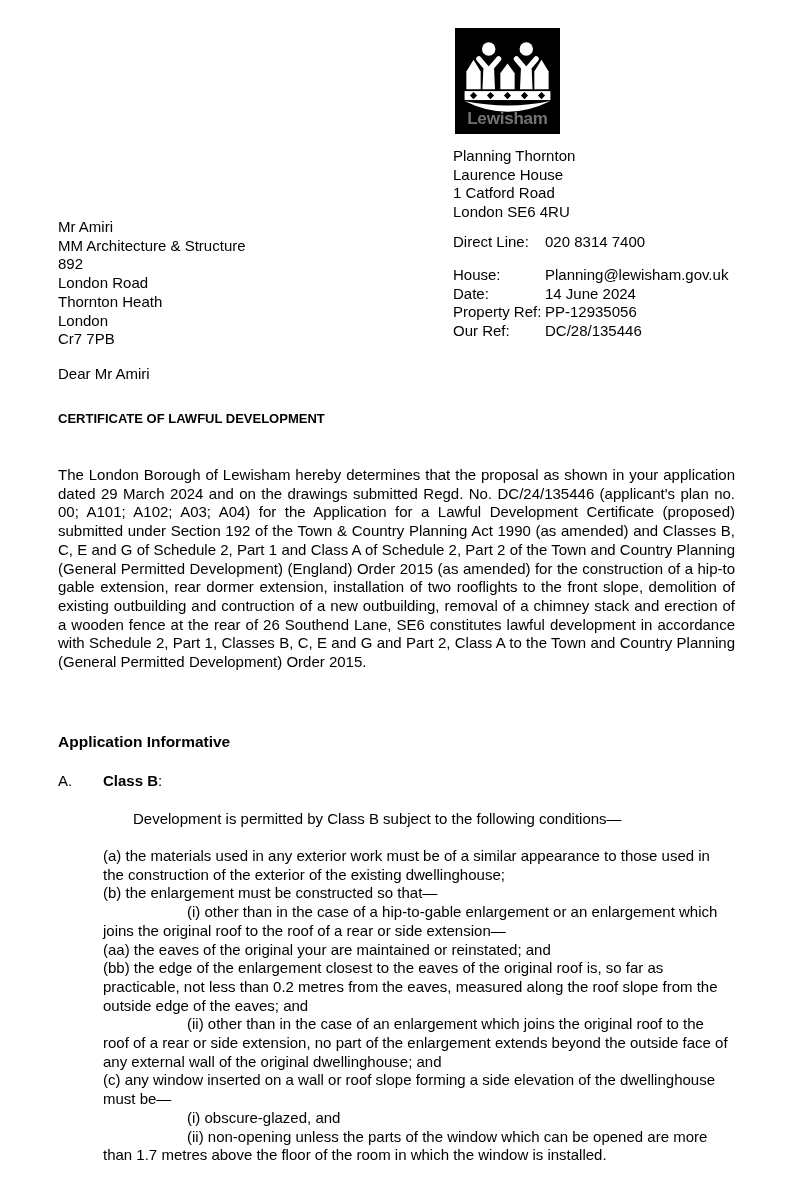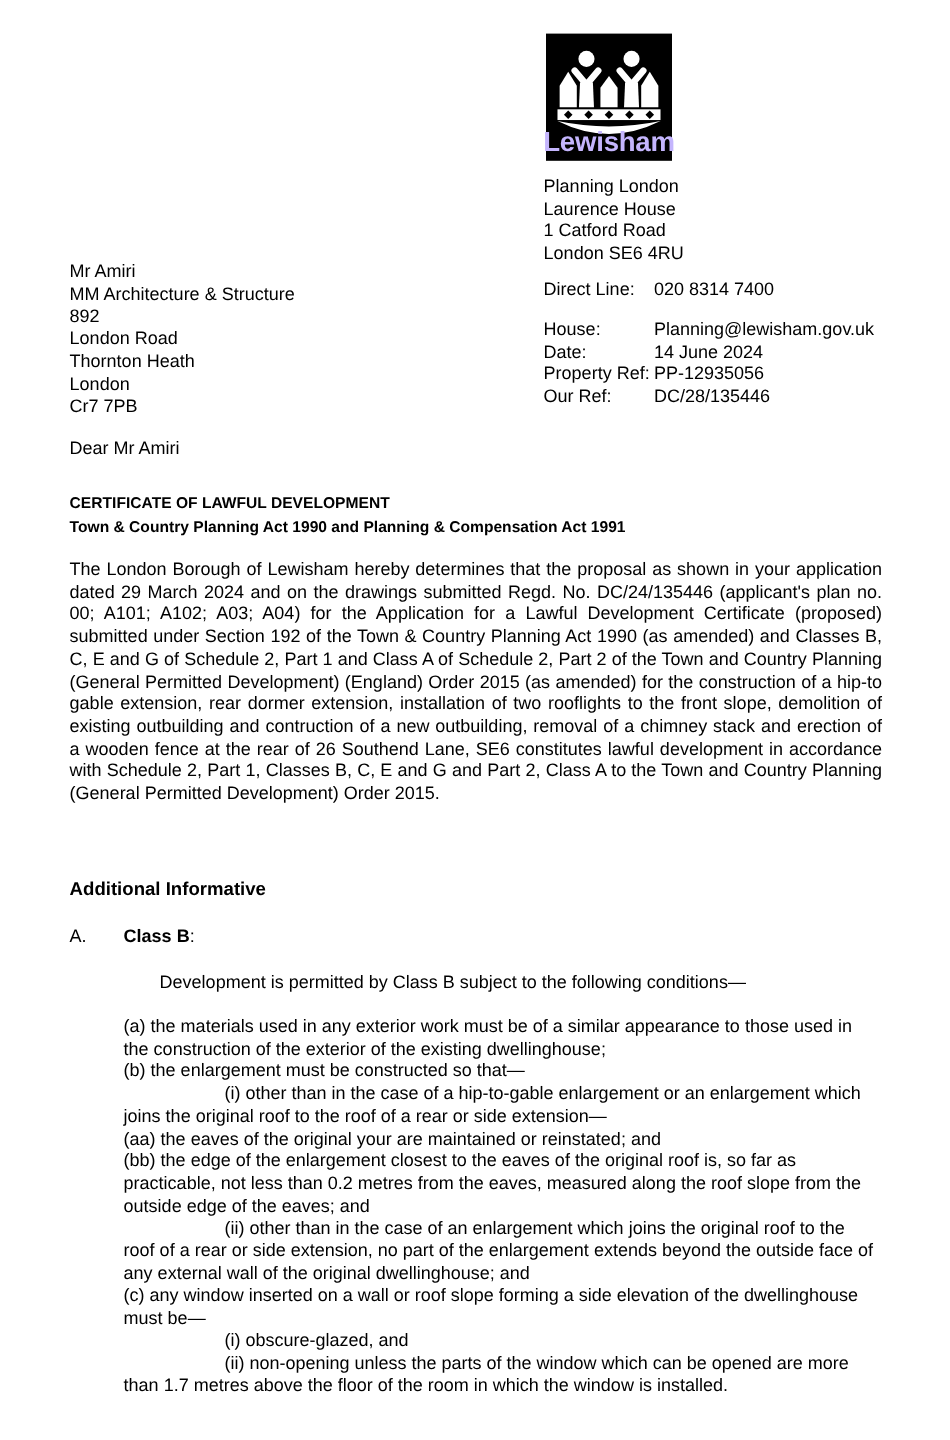--- a/index.html
+++ b/index.html
@@ -10,21 +10,21 @@
     overflow:hidden;
   }
   
   .logo {
     position:absolute; left:455px; top:28px; width:105px; height:106px;
     background:#000; display:flex; flex-direction:column; align-items:center;
     justify-content:flex-end; box-sizing:border-box; padding-bottom:7px;
   }
   .logo svg { position:absolute; top:9px; left:6px; }
   .logo-text {
-    position:relative; color:#c4b5fd; font-weight:bold; font-size:23px;
+    position:relative; color:#737373; font-weight:bold; font-size:17px;
     line-height:17px; letter-spacing:-0.2px;
   }
   
   .sender      { position:absolute; left:453px; top:147px; }
   .direct-line { position:absolute; left:453px; top:233px; }
   .contact     { position:absolute; left:453px; top:266px; }
   .lv-row   { display:flex; }
   .lv-label { width:92px; flex:0 0 92px; }
   .recipient  { position:absolute; left:58px; top:218px; }
   .salutation { position:absolute; left:58px; top:365px; }
@@ -75,21 +75,21 @@
         <path d="M33 61 l4 4 -4 4 -4 -4 Z"></path>
         <path d="M52 61 l4 4 -4 4 -4 -4 Z"></path>
         <path d="M71 61 l4 4 -4 4 -4 -4 Z"></path>
         <path d="M90 61 l4 4 -4 4 -4 -4 Z"></path>
       </g>
     </svg>
     <div class="logo-text">Lewisham</div>
   </div>
 
   <div class="sender">
-      <div>Planning London</div>
+      <div>Planning Thornton</div>
       <div>Laurence House</div>
       <div>1 Catford Road</div>
       <div>London SE6 4RU</div>
     </div>
 
   <div class="direct-line">
     <div class="lv-row">
       <span class="lv-label">Direct Line:</span>
       <span class="lv-value">020 8314 7400</span>
     </div>
@@ -121,26 +121,25 @@
       <div>London Road</div>
       <div>Thornton Heath</div>
       <div>London</div>
       <div>Cr7 7PB</div>
     </div>
 
   <div class="salutation">Dear Mr Amiri</div>
 
   <div class="title">
     <div>CERTIFICATE OF LAWFUL DEVELOPMENT</div>
-    <div>Town &amp; Country Planning Act 1990 and Planning &amp; Compensation Act 1991</div>
   </div>
 
   <div class="determination">The London Borough of Lewisham hereby determines that the proposal as shown in your application dated 29 March 2024 and on the drawings submitted Regd. No. DC/24/135446 (applicant's plan no. 00; A101; A102; A03; A04) for the Application for a Lawful Development Certificate (proposed) submitted under Section 192 of the Town &amp; Country Planning Act 1990 (as amended) and Classes B, C, E and G of Schedule 2, Part 1 and Class A of Schedule 2, Part 2 of the Town and Country Planning (General Permitted Development) (England) Order 2015 (as amended) for the construction of a hip-to gable extension, rear dormer extension, installation of two rooflights to the front slope, demolition of existing outbuilding and contruction of a new outbuilding, removal of a chimney stack and erection of a wooden fence at the rear of 26 Southend Lane, SE6 constitutes lawful development in accordance with Schedule 2, Part 1, Classes B, C, E and G and Part 2, Class A to the Town and Country Planning (General Permitted Development) Order 2015.</div>
 
-  <div class="add-heading">Additional Informative</div>
+  <div class="add-heading">Application Informative</div>
 
   <div class="classb">
     <span class="letter">A.</span>
     <span class="ctitle"><b>Class B</b><span>:</span></span>
   </div>
 
   <div class="intro">Development is permitted by Class B subject to the following conditions—</div>
 
   <div class="conditions">
       <p class="cond">(a) the materials used in any exterior work must be of a similar appearance to those used in the construction of the exterior of the existing dwellinghouse;</p>

